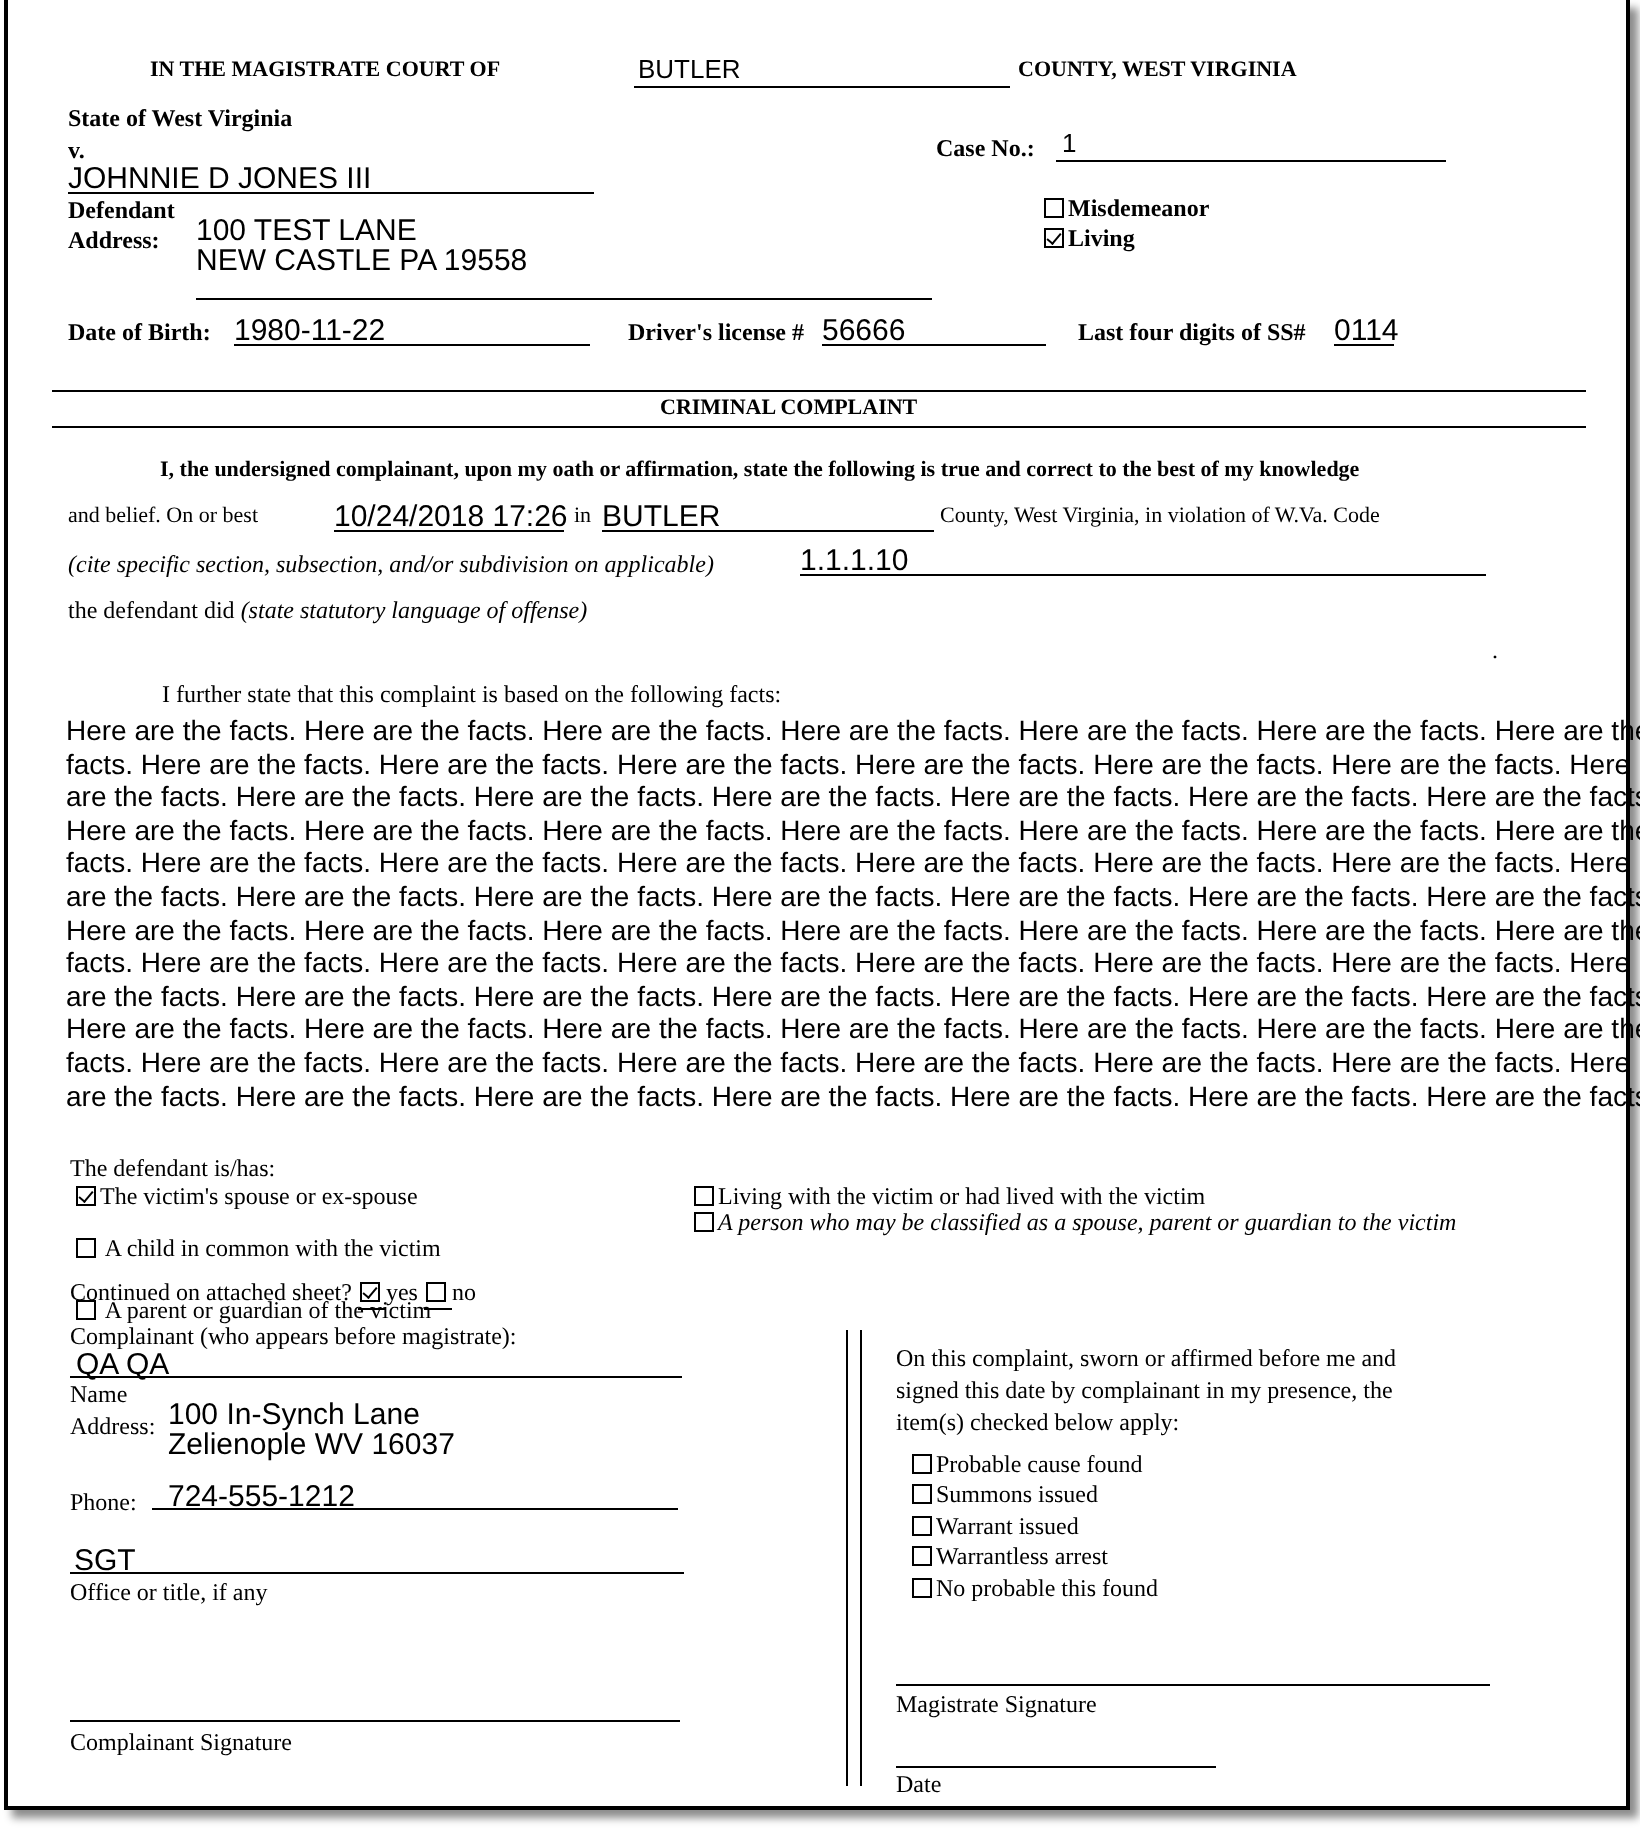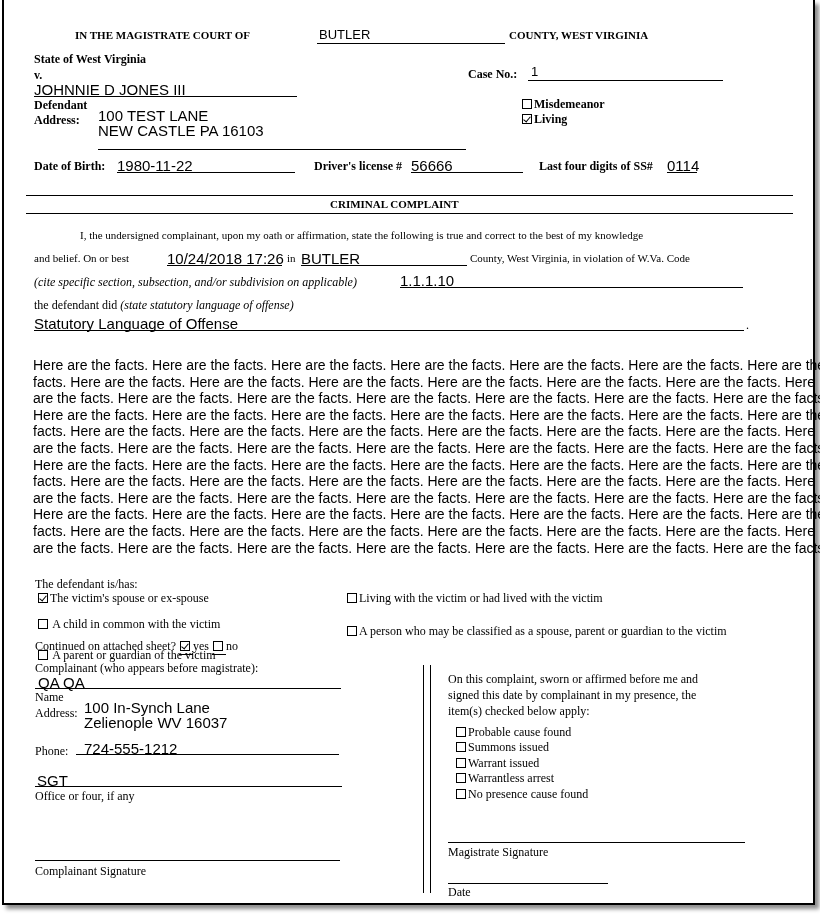--- a/index.html
+++ b/index.html
@@ -43,56 +43,56 @@
   <div class="abs b fs12" style="left:30px;top:52px;">State of West Virginia</div>
   <div class="abs b fs12" style="left:30px;top:68px;">v.</div>
   <div class="abs ul val" style="left:30px;top:81px;width:263px;height:15px;">JOHNNIE D JONES III</div>
 
   <div class="abs b fs12" style="left:464px;top:67px;">Case No.:</div>
   <div class="abs ul val" style="left:524px;top:64px;width:192px;height:16px;font-size:13px;padding-left:3px;">1</div>
 
   <div class="abs b fs12" style="left:30px;top:98px;">Defendant</div>
   <div class="abs b fs12" style="left:30px;top:113px;">Address:</div>
   <div class="abs val" style="left:94px;top:107px;">100 TEST LANE</div>
-  <div class="abs val" style="left:94px;top:122px;">NEW CASTLE PA 16103</div>
+  <div class="abs val" style="left:94px;top:122px;">NEW CASTLE PA 19558</div>
   <div class="hline" style="left:94px;top:149px;width:368px;"></div>
 
   <div class="abs b fs12" style="left:518px;top:97px;">
     <span class="cb"></span><span>Misdemeanor</span>
   </div>
   <div class="abs b fs12" style="left:518px;top:112px;">
     <span class="cb checked"></span><span>Living</span>
   </div>
 
   <div class="abs b fs12" style="left:30px;top:159px;text-align:center;">Date of Birth:</div>
   <div class="abs ul val" style="left:113px;top:157px;width:178px;height:15px;">1980-11-22</div>
   <div class="abs b fs12" style="left:310px;top:159px;">Driver's license #</div>
   <div class="abs ul val" style="left:407px;top:157px;width:112px;height:15px;">56666</div>
   <div class="abs b fs12" style="left:535px;top:159px;">Last four digits of SS#</div>
   <div class="abs ul val" style="left:663px;top:157px;width:30px;height:15px;">0114</div>
 
   <div class="hline" style="left:22px;top:195px;width:767px;"></div>
   <div class="abs b fs13" style="left:326px;top:198px;">CRIMINAL COMPLAINT</div>
   <div class="hline" style="left:22px;top:213px;width:767px;"></div>
 
-  <div class="abs fs13" style="left:76px;top:229px;">I, the undersigned complainant, upon my oath or affirmation, state the following is true and correct to the best of my knowledge</div>
+  <div class="abs fs13" style="left:76px;top:229px;font-weight:bold;">I, the undersigned complainant, upon my oath or affirmation, state the following is true and correct to the best of my knowledge</div>
 
   <div class="abs fs13" style="left:30px;top:252px;">and belief.  On or best</div>
   <div class="abs ul val" style="left:163px;top:250px;width:115px;height:15px;">10/24/2018 17:26</div>
   <div class="abs fs13" style="left:283px;top:252px;">in</div>
   <div class="abs ul val" style="left:297px;top:250px;width:166px;height:15px;">BUTLER</div>
   <div class="abs fs13" style="left:466px;top:252px;">County, West Virginia, in violation of W.Va. Code</div>
 
   <div class="abs fs12 i" style="left:30px;top:275px;">(cite specific section, subsection, and/or subdivision on applicable)</div>
   <div class="abs ul val" style="left:396px;top:272px;width:343px;height:15px;">1.1.1.10</div>
 
   <div class="abs fs12" style="left:30px;top:298px;"><span>the defendant did</span> <span class="i">(state statutory language of offense)</span></div>
-  <div class="abs ul val" style="left:30px;top:315px;width:710px;height:15px;">Statutory Language of Offense</div>
   <div class="abs fs12" style="left:742px;top:318px;">.</div>
 
+  <div class="abs fs12" style="left:77px;top:340px;">I further state that this complaint is based on the following facts:</div>
 
   <div class="facts">
     <div>Here are the facts.  Here are the facts.  Here are the facts.  Here are the facts.  Here are the facts.  Here are the facts.  Here are the</div>
     <div>facts.  Here are the facts.  Here are the facts.  Here are the facts.  Here are the facts.  Here are the facts.  Here are the facts.  Here</div>
     <div>are the facts.  Here are the facts.  Here are the facts.  Here are the facts.  Here are the facts.  Here are the facts.  Here are the facts.</div>
     <div>Here are the facts.  Here are the facts.  Here are the facts.  Here are the facts.  Here are the facts.  Here are the facts.  Here are the</div>
     <div>facts.  Here are the facts.  Here are the facts.  Here are the facts.  Here are the facts.  Here are the facts.  Here are the facts.  Here</div>
     <div>are the facts.  Here are the facts.  Here are the facts.  Here are the facts.  Here are the facts.  Here are the facts.  Here are the facts.</div>
     <div>Here are the facts.  Here are the facts.  Here are the facts.  Here are the facts.  Here are the facts.  Here are the facts.  Here are the</div>
     <div>facts.  Here are the facts.  Here are the facts.  Here are the facts.  Here are the facts.  Here are the facts.  Here are the facts.  Here</div>
@@ -109,42 +109,42 @@
   <div class="abs fs12" style="left:34px;top:604px;margin-top:44px;">
     <span class="cb"></span><span> A parent or guardian of the victim</span>
   </div>
   <div class="abs fs12" style="left:34px;top:617px;">
     <span class="cb"></span><span> A child in common with the victim</span>
   </div>
 
   <div class="abs fs12" style="left:343px;top:591px;">
     <span class="cb"></span><span>Living with the victim or had lived with the victim</span>
   </div>
-  <div class="abs fs12" style="left:343px;top:624px;">
+  <div class="abs fs12" style="left:343px;top:604px;font-style:italic;">
     <span class="cb"></span><span>A person who may be classified as a spouse, parent or guardian to the victim</span>
   </div>
 
   <div class="abs fs12" style="left:31px;top:639px;">
     <span>Continued on attached sheet?</span>
     <span class="ul" style="display:inline-block;padding:0 1px;"><span class="cb checked"></span></span><span>yes</span>
     <span class="ul" style="display:inline-block;padding:0 1px;"><span class="cb"></span></span><span>no</span>
   </div>
 
   <div class="abs fs12" style="left:31px;top:661px;">Complainant (who appears before magistrate):</div>
   <div class="abs ul val" style="left:31px;top:674px;width:303px;height:14px;padding-left:3px;">QA  QA</div>
   <div class="abs fs12" style="left:31px;top:690px;">Name</div>
   <div class="abs fs12" style="left:31px;top:706px;">Address:</div>
   <div class="abs val" style="left:80px;top:699px;">100 In-Synch Lane</div>
   <div class="abs val" style="left:80px;top:714px;">Zelienople WV 16037</div>
 
   <div class="abs fs12" style="left:31px;top:744px;">Phone:</div>
   <div class="abs ul val" style="left:72px;top:740px;width:263px;height:15px;padding-left:8px;box-sizing:border-box;">724-555-1212</div>
 
   <div class="abs ul val" style="left:31px;top:772px;width:305px;height:14px;padding-left:2px;">SGT</div>
-  <div class="abs fs12" style="left:31px;top:789px;">Office or four, if any</div>
+  <div class="abs fs12" style="left:31px;top:789px;">Office or title, if any</div>
 
   <div class="hline" style="left:31px;top:860px;width:305px;"></div>
   <div class="abs fs12" style="left:31px;top:864px;">Complainant Signature</div>
 
   <div class="vline" style="left:419px;top:665px;height:228px;"></div>
   <div class="vline" style="left:426px;top:665px;height:228px;"></div>
 
   <div class="abs fs12" style="left:444px;top:688px;">signed this date by complainant in my presence, the</div>
   <div class="abs fs12" style="left:444px;top:672px;">On this complaint, sworn or affirmed before me and</div>
   <div class="abs fs12" style="left:444px;top:704px;">item(s) checked below apply:</div>
@@ -155,21 +155,21 @@
   <div class="abs fs12" style="left:452px;top:740px;">
     <span class="cb"></span><span>Summons issued</span>
   </div>
   <div class="abs fs12" style="left:452px;top:756px;">
     <span class="cb"></span><span>Warrant issued</span>
   </div>
   <div class="abs fs12" style="left:452px;top:771px;">
     <span class="cb"></span><span>Warrantless arrest</span>
   </div>
   <div class="abs fs12" style="left:452px;top:787px;">
-    <span class="cb"></span><span>No presence cause found</span>
+    <span class="cb"></span><span>No probable this found</span>
   </div>
 
   <div class="hline" style="left:444px;top:842px;width:297px;"></div>
   <div class="abs fs12" style="left:444px;top:845px;">Magistrate Signature</div>
   <div class="hline" style="left:444px;top:883px;width:160px;"></div>
   <div class="abs fs12" style="left:444px;top:885px;">Date</div>
 
 </div>
 
 </body></html>

